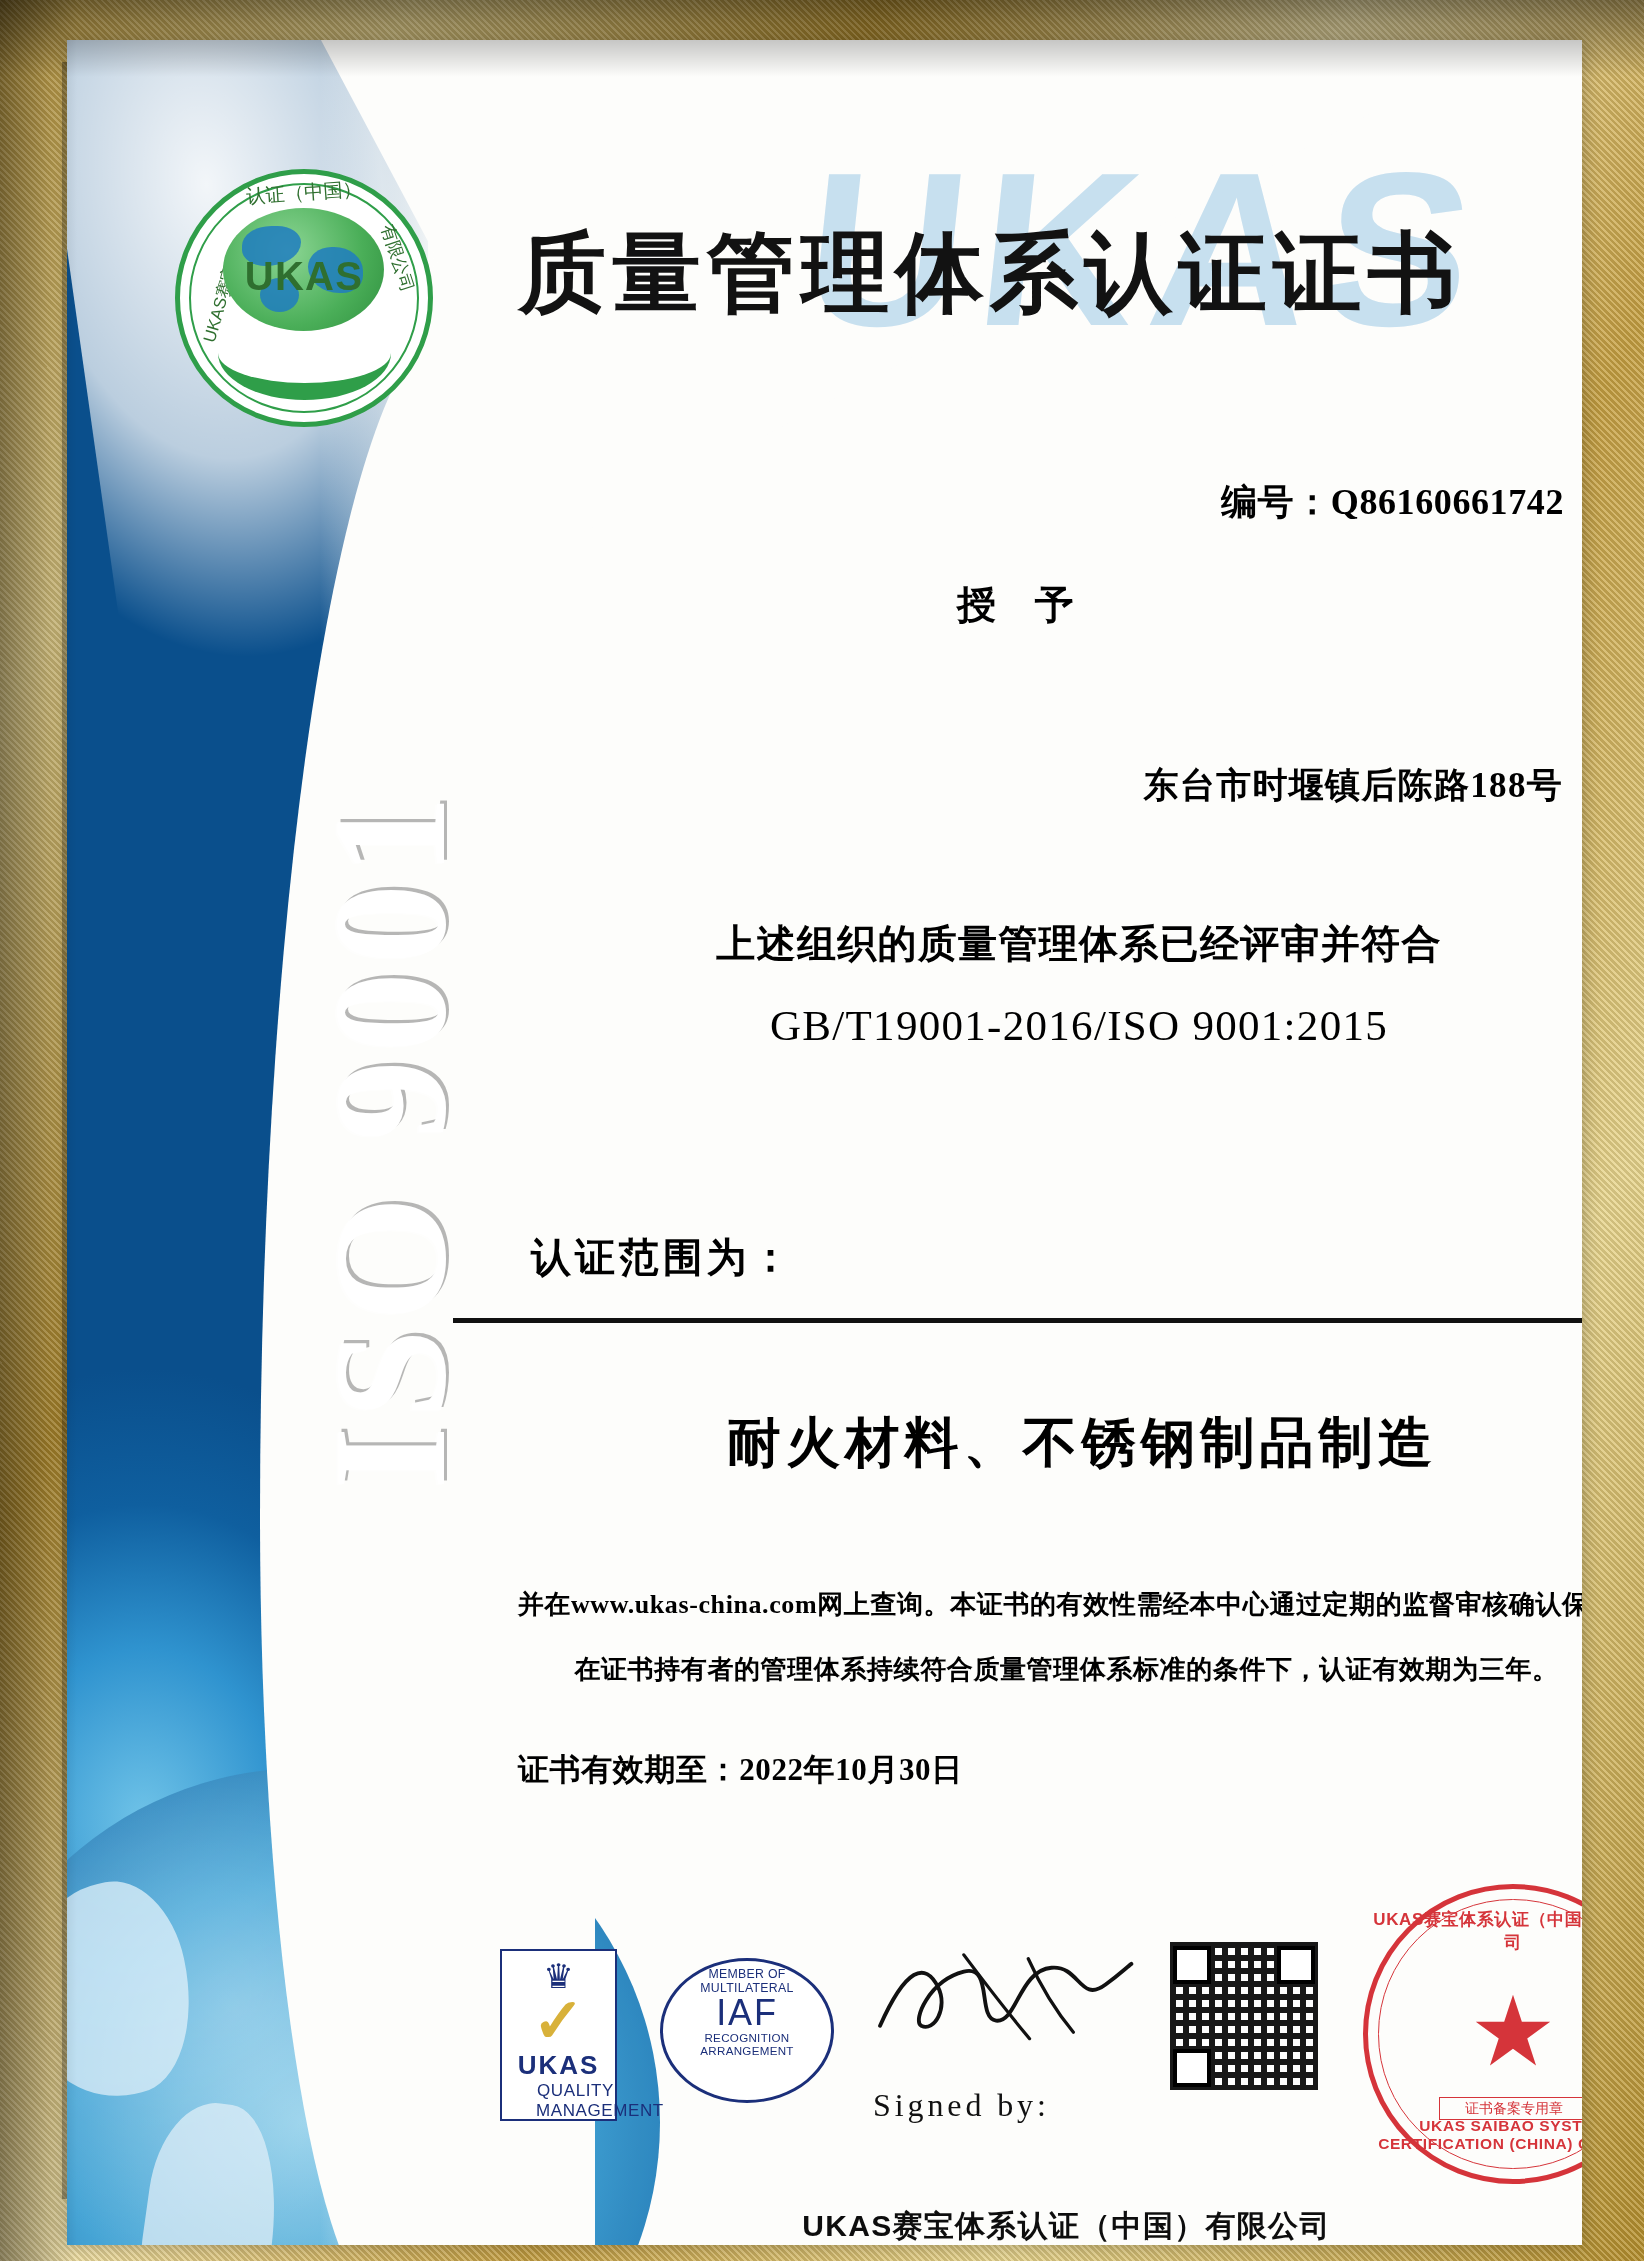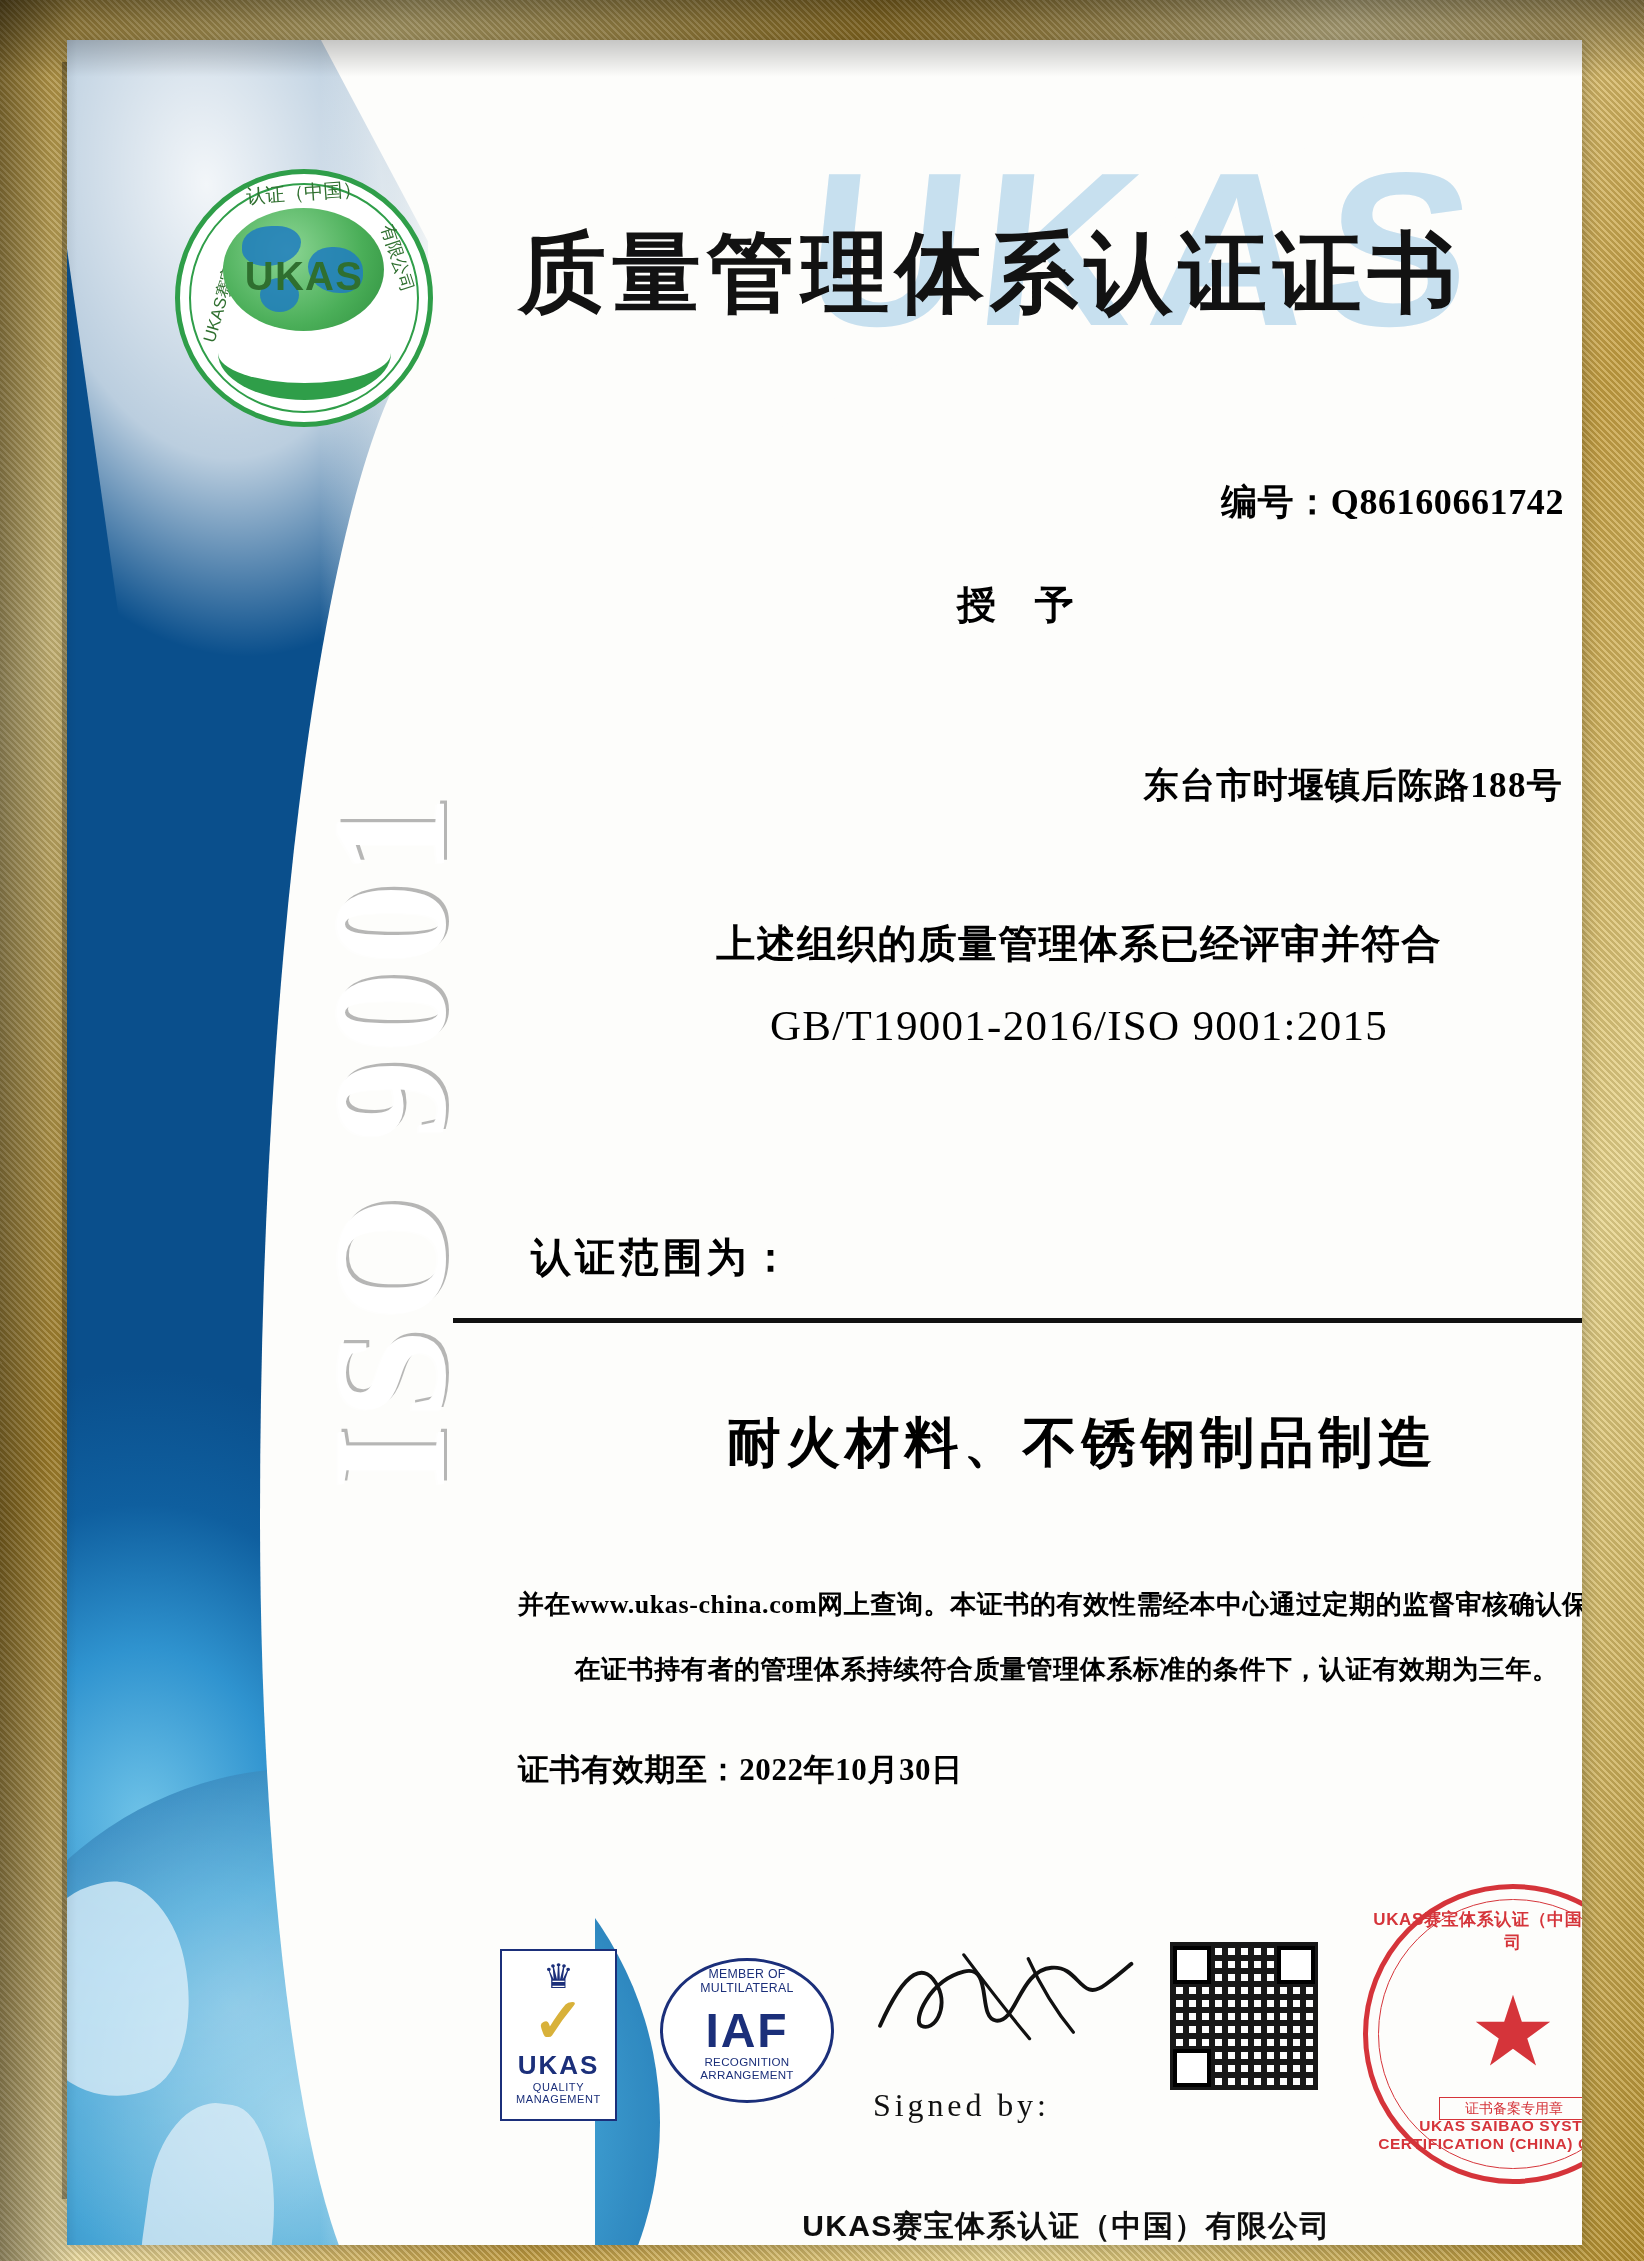--- a/index.html
+++ b/index.html
@@ -371,35 +371,35 @@
     font-family: "Liberation Sans", sans-serif;
     color: #1b2f7a;
   }
   .ukas-qm-logo .crown {
     font-size: 34px; line-height: 1; margin-top: 7.7px;
   }
   .ukas-qm-logo .tick {
     font-size: 62px; line-height: 0.9; color: #d8b13a; font-weight: bold;
   }
   .ukas-qm-logo .nm { font-size: 26px; font-weight: bold; letter-spacing: 1.9px; margin-top: 1.3px;}
-  .ukas-qm-logo .sub { font-size: 11px; letter-spacing: 0.6px;}
+  .ukas-qm-logo .sub { font-size: 17px; letter-spacing: 0.6px; padding-left: 34px;}
 
   .iaf-logo {
     position: absolute;
     left: 593px; top: 1918px;
     width: 168px; height: 139px;
     border-radius: 50%;
     border: 3.2px solid #1b2f7a;
     background: #fff;
     color: #1b2f7a;
     text-align: center;
     font-family: "Liberation Sans", sans-serif;
   }
   .iaf-logo .top { font-size: 12.3px; margin-top: 6px; letter-spacing: 0.3px;}
-  .iaf-logo .mid { font-size: 48px; font-weight: bold; letter-spacing: 1.9px; line-height: 1; margin-top: 12px; }
+  .iaf-logo .mid { font-size: 36px; font-weight: normal; letter-spacing: 1.9px; line-height: 1; }
   .iaf-logo .bot { font-size: 11.6px; letter-spacing: 0.3px;}
 
   .signature {
     position: absolute;
     left: 800px; top: 1902px;
     width: 271px;
     height: 116px;
   }
   .signed-by {
     position: absolute;

